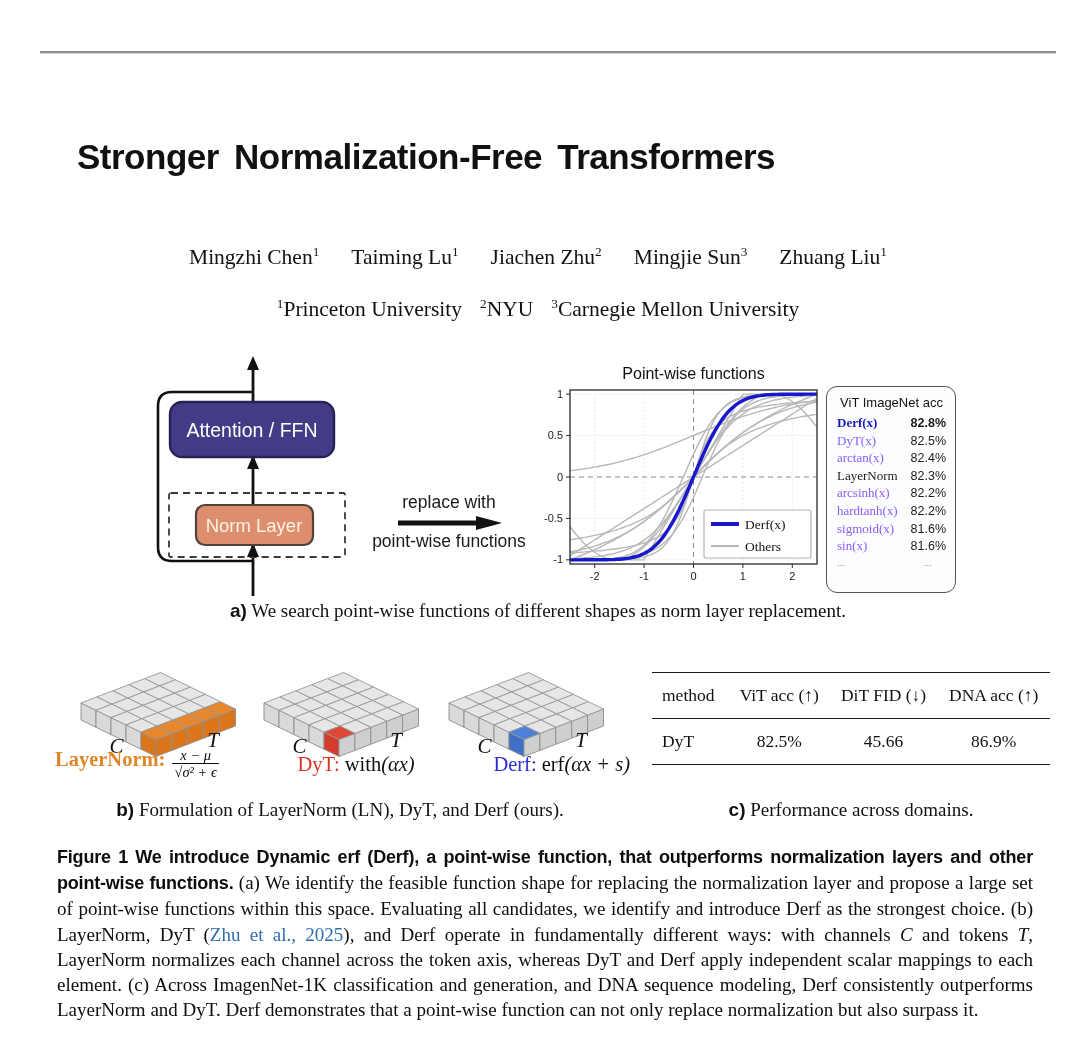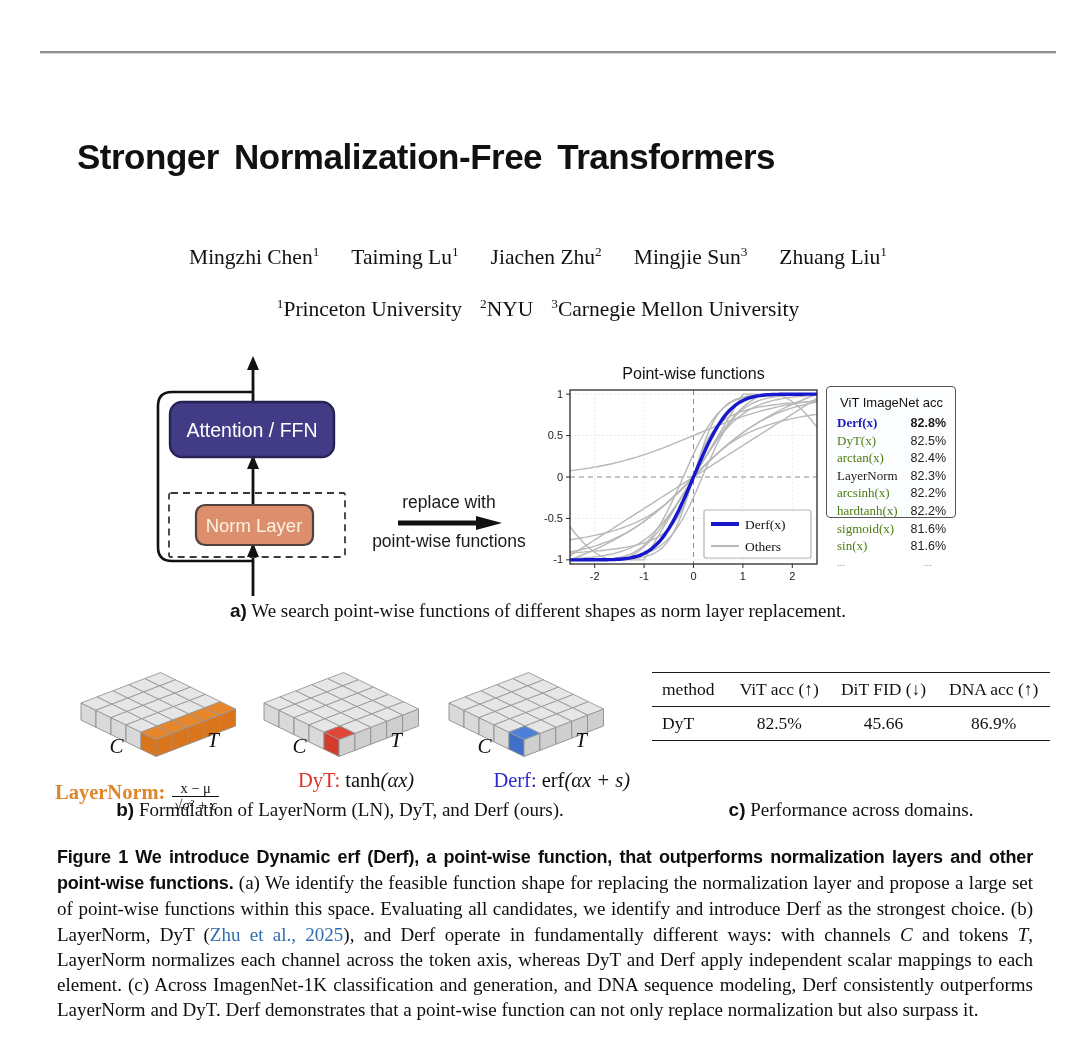--- a/index.html
+++ b/index.html
@@ -15,53 +15,53 @@
   #authors-line .auth{margin:0 16px;white-space:nowrap;}
   #affil-line{left:0;top:296px;width:1076px;text-align:center;font-size:21.5px;}
   #affil-line .aff{margin:0 9px;white-space:nowrap;}
   sup{font-size:0.62em;}
   
   #block-diagram{left:140px;top:348px;}
   #replace-block{left:356px;top:492px;width:186px;text-align:center;
     font-family:"Liberation Sans",sans-serif;font-size:17.5px;color:#1a1a1a;}
   #replace-block .arrow-svg{display:block;margin:2px auto 0 auto;}
   #chart-svg{left:543px;top:364px;}
-  #acc-panel{left:826px;top:386px;width:130px;height:132px;border:1.5px solid #555;border-radius:4px;
+  #acc-panel{left:826px;top:386px;width:130px;height:207px;border:1.5px solid #555;border-radius:11px;
     background:#fbfdff;box-sizing:border-box;padding:8px 9px 0 10px;}
   #acc-panel .panel-title{font-family:"Liberation Sans",sans-serif;font-size:13px;color:#111;text-align:center;margin-bottom:5px;}
   .acc-row{display:flex;justify-content:space-between;align-items:baseline;height:17.6px;}
-  .acc-name{font-family:"Liberation Serif",serif;font-size:13px;color:#4d7c0f;}
+  .acc-name{font-family:"Liberation Serif",serif;font-size:13px;color:#8b5cf6;}
   .acc-val{font-family:"Liberation Sans",sans-serif;font-size:12.5px;color:#1c1c1c;}
   .acc-row.style-derf .acc-name{color:#1a1ab8;font-weight:700;}
   .acc-row.style-derf .acc-val{font-weight:700;}
   .acc-row.style-black .acc-name{color:#1c1c1c;}
   .acc-row.style-dots{height:13px;}
   .acc-row.style-dots .acc-name,.acc-row.style-dots .acc-val{color:#999;font-size:11px;
     font-family:"Liberation Serif",serif;font-weight:400;}
   .acc-row.style-dots .acc-val{padding-right:14px;}
   
   .subcap{font-size:19px;color:#111;}
   .subcap .tag{font-family:"Liberation Sans",sans-serif;font-weight:700;}
   #caption-a{left:0;top:600px;width:1076px;text-align:center;}
   
   .cube-svg{position:absolute;top:651px;}
   #cube-0{left:72px;} #cube-1{left:255px;} #cube-2{left:440px;}
   #formula-row{left:55px;top:748px;width:575px;display:flex;justify-content:space-between;align-items:center;}
   .formula{font-size:20.5px;white-space:nowrap;}
   .formula .flabel{margin-right:5px;}
   .formula .ital{font-style:italic;}
   .frac{display:inline-block;vertical-align:-11px;text-align:center;font-size:14.5px;line-height:1.05;margin-left:2px;}
-  .frac .num{display:block;padding:0 3px;margin-top:33px;}
+  .frac .num{display:block;padding:0 3px;font-style:italic;}
   .frac .den{display:block;border-top:1.4px solid #111;padding:1px 2px 0 2px;font-style:italic;}
   .frac .ovl{text-decoration:overline;}
   #caption-b{left:40px;top:799px;width:600px;text-align:center;}
   
   #perf-table{left:652px;top:672px;width:398px;border-collapse:collapse;font-size:17.5px;}
   #perf-table th{font-weight:400;}
-  #perf-table th,#perf-table td{padding:6px 4px;text-align:center;}
+  #perf-table th,#perf-table td{padding:12px 4px;text-align:center;}
   #perf-table th:first-child,#perf-table td:first-child{text-align:left;padding-left:10px;}
   #perf-table thead tr{border-top:1.6px solid #1a1a1a;border-bottom:1px solid #1a1a1a;}
   #perf-table tbody tr:last-child{border-bottom:1.6px solid #1a1a1a;}
   #perf-table .b{font-weight:700;}
   #caption-c{left:652px;top:799px;width:398px;text-align:center;}
   
   #fig-caption{left:57px;top:844px;width:976px;font-size:19px;line-height:25.2px;text-align:justify;color:#0d0d0d;}
   #fig-caption .seg-bold{font-family:"Liberation Sans",sans-serif;font-weight:700;font-size:18px;letter-spacing:-0.2px;}
   #fig-caption .seg-link{color:#2f6cb0;cursor:pointer;}
   #fig-caption .seg-italic{font-style:italic;}
@@ -320,21 +320,21 @@
     <polygon points="24,59.3 39,66.6 54.9,60.49999999999999 39.9,53.199999999999996" fill="#e6e6e6" stroke="#969696" stroke-width="0.9" stroke-linejoin="round"></polygon>
     <polygon points="39,66.6 54,73.9 69.9,67.80000000000001 54.9,60.49999999999999" fill="#e6e6e6" stroke="#969696" stroke-width="0.9" stroke-linejoin="round"></polygon>
     <polygon points="54,73.9 69,81.2 84.9,75.10000000000001 69.9,67.80000000000001" fill="#e6e6e6" stroke="#969696" stroke-width="0.9" stroke-linejoin="round"></polygon>
     <polygon points="69,81.2 84,88.5 99.9,82.4 84.9,75.10000000000001" fill="#4d80d8" stroke="#969696" stroke-width="0.9" stroke-linejoin="round"></polygon>
     <text x="37.5" y="101.78999999999999" font-family="&quot;Liberation Serif&quot;,serif" font-style="italic" font-size="21px" fill="#111">C</text>
     <text x="135.34" y="95.64" font-family="&quot;Liberation Serif&quot;,serif" font-style="italic" font-size="21px" fill="#111">T</text>
   </svg>
 
 <div class="abs" id="formula-row">
     <span class="formula"><span class="flabel" style="color: rgb(224, 134, 42); font-weight: bold;">LayerNorm:</span><span class="frac"><span class="num">x − μ</span><span class="den">√<span class="ovl">σ² + ϵ</span></span></span></span>
-    <span class="formula"><span class="flabel" style="color: rgb(217, 53, 38);">DyT:</span><span>tanh</span><span class="ital">(αx)</span></span>
+    <span class="formula"><span class="flabel" style="color: rgb(217, 53, 38);">DyT:</span><span>with</span><span class="ital">(αx)</span></span>
     <span class="formula"><span class="flabel" style="color: rgb(45, 45, 208); margin-top: 46px;">Derf:</span><span>erf</span><span class="ital">(αx + s)</span></span>
   </div>
 
 <div class="abs subcap" id="caption-b">
   <span class="tag">b)</span><span> Formulation of LayerNorm (LN), DyT, and Derf (ours).</span>
 </div>
 
 <table class="abs" id="perf-table">
   <thead>
       <tr id="perf-head-row">

